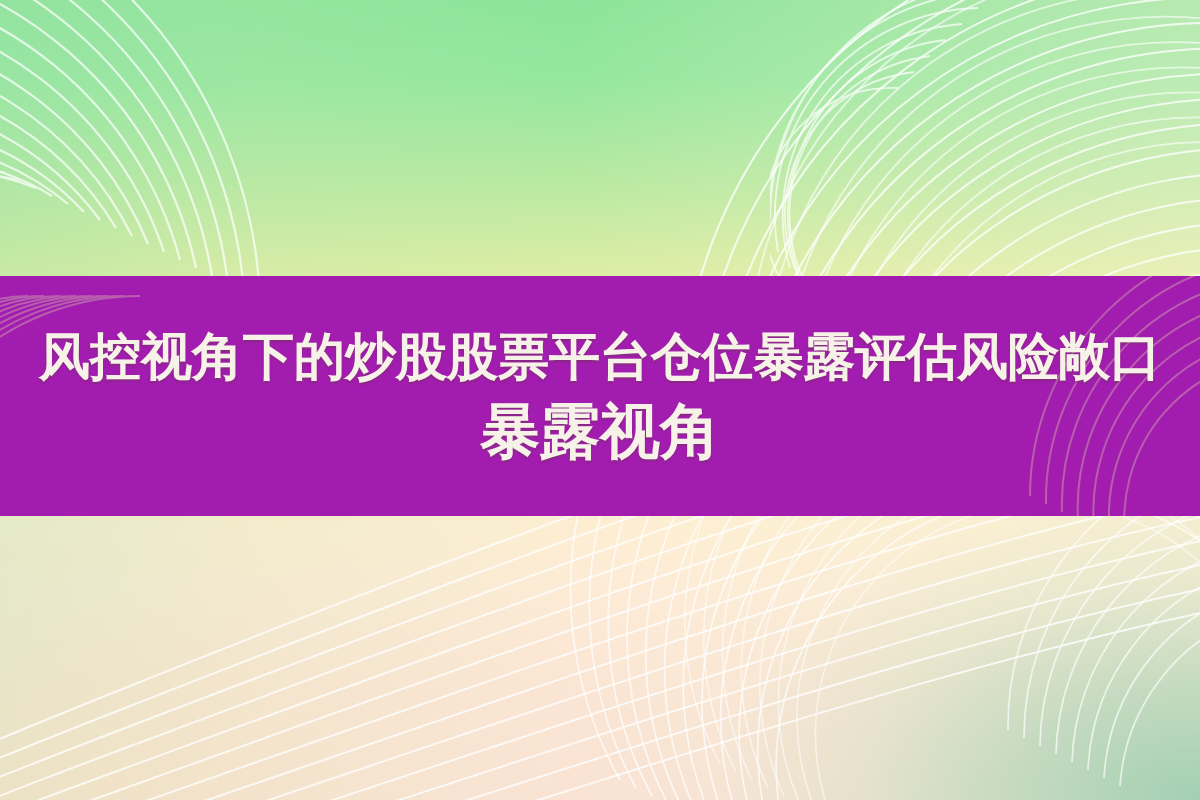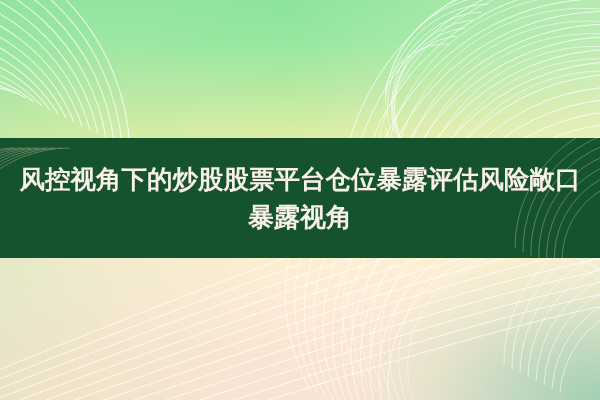--- a/index.html
+++ b/index.html
@@ -76,21 +76,21 @@
   
   .fan { position:absolute; pointer-events:none; }
 
   
   #title-band {
     position:absolute;
     left:0;
     top:138px;
     width:600px;
     height:120px;
-    background:#14532d;
+    background:#a21caf;
     overflow:hidden;
   }
   
   #band-fan-left, #band-fan-right {
     position:absolute;
     top:0;
     pointer-events:none;
     opacity:0.38;
   }
 
@@ -106,21 +106,21 @@
   .title-line {
     color:#f7f2e8;
     font-size:26px;
     font-weight:bold;
     line-height:38px;
     letter-spacing:0px;
     white-space:nowrap;
     text-shadow:0 1px 1px rgba(90,70,45,0.35);
   }
   #title-line-1 { font-size:25.5px; }
-  #title-line-2 { font-size:26px; }
+  #title-line-2 { font-size:30px; }
 </style>
 </head>
 <body>
 
 <div id="banner">
 
   <div class="layer" id="base-gradient"></div>
   <div class="layer" id="base-tint-h"></div>
   <div class="layer" id="corner-peach"></div>
   <div class="layer" id="corner-green"></div>

